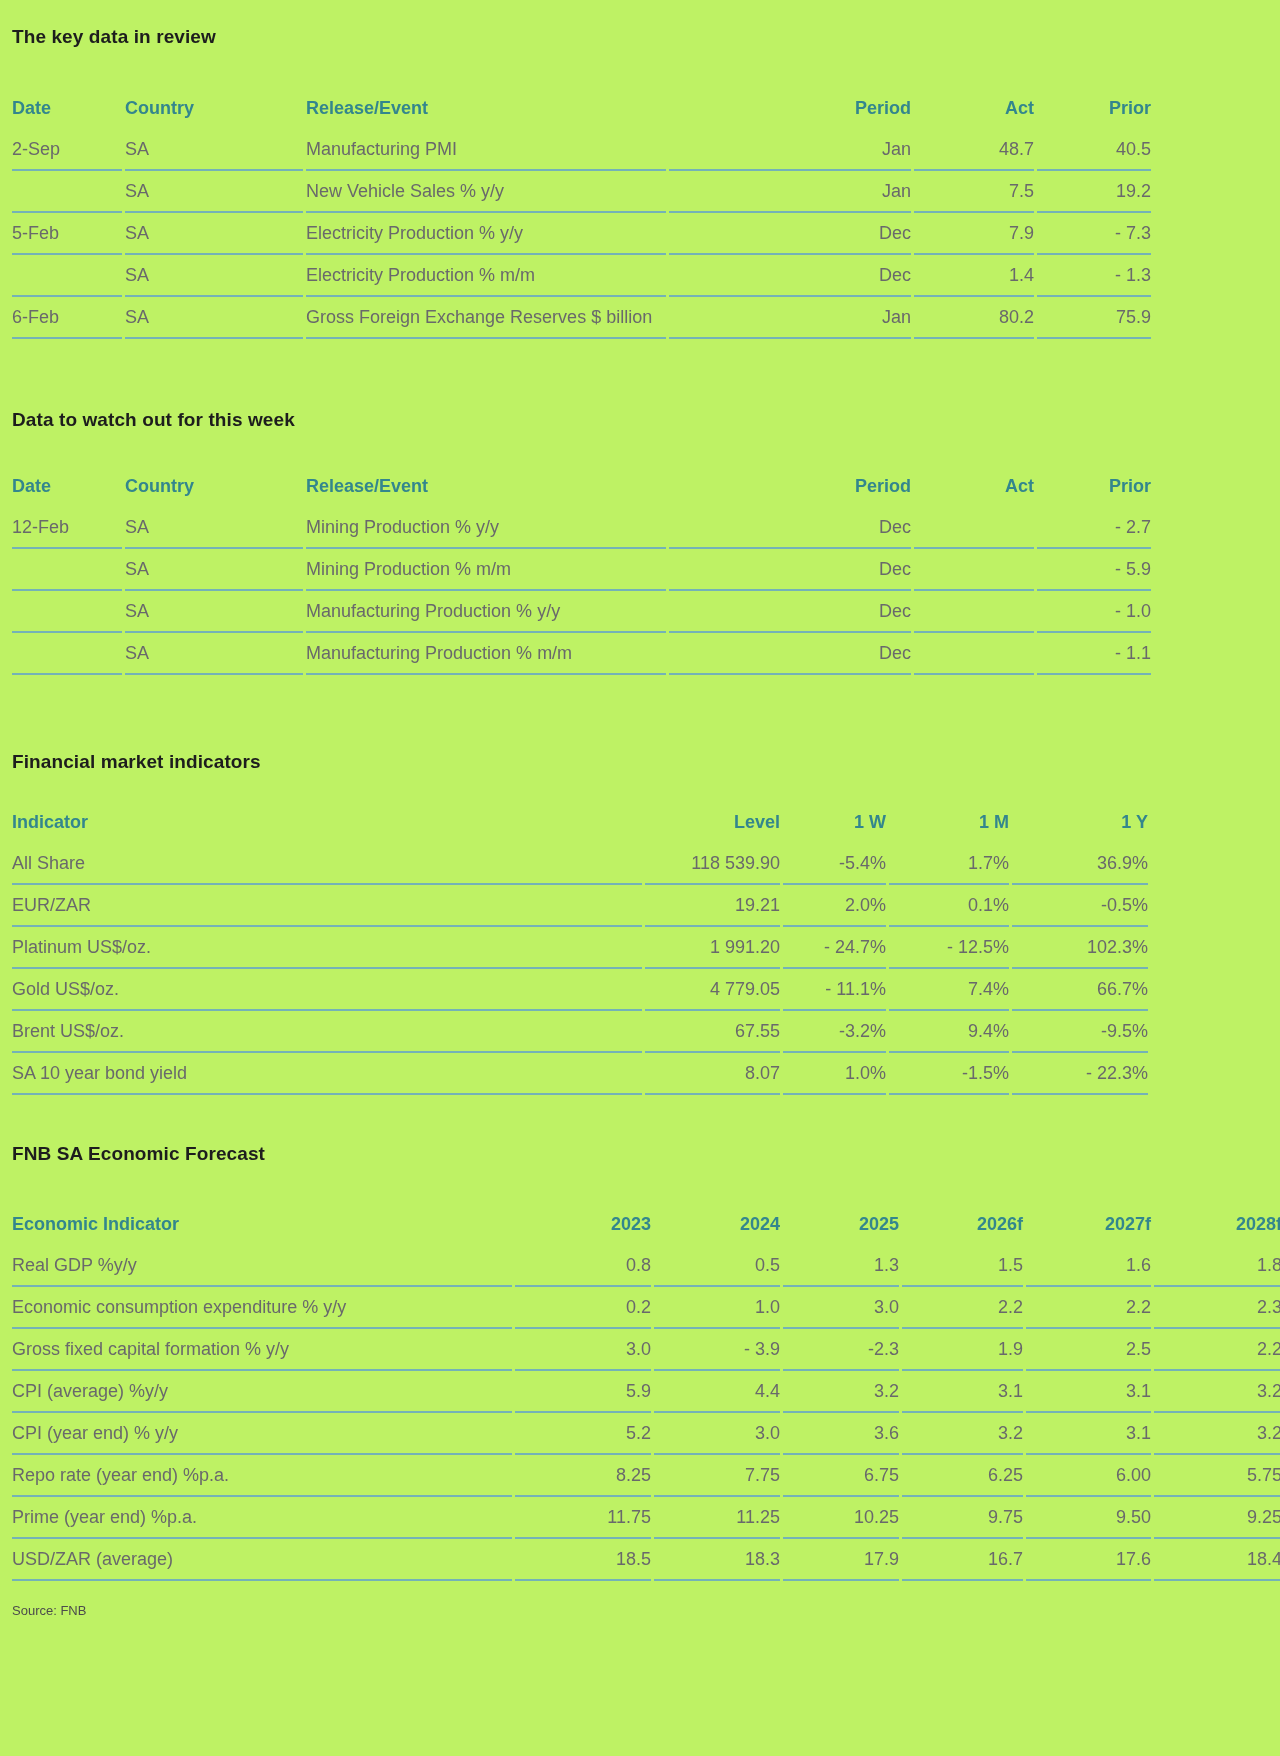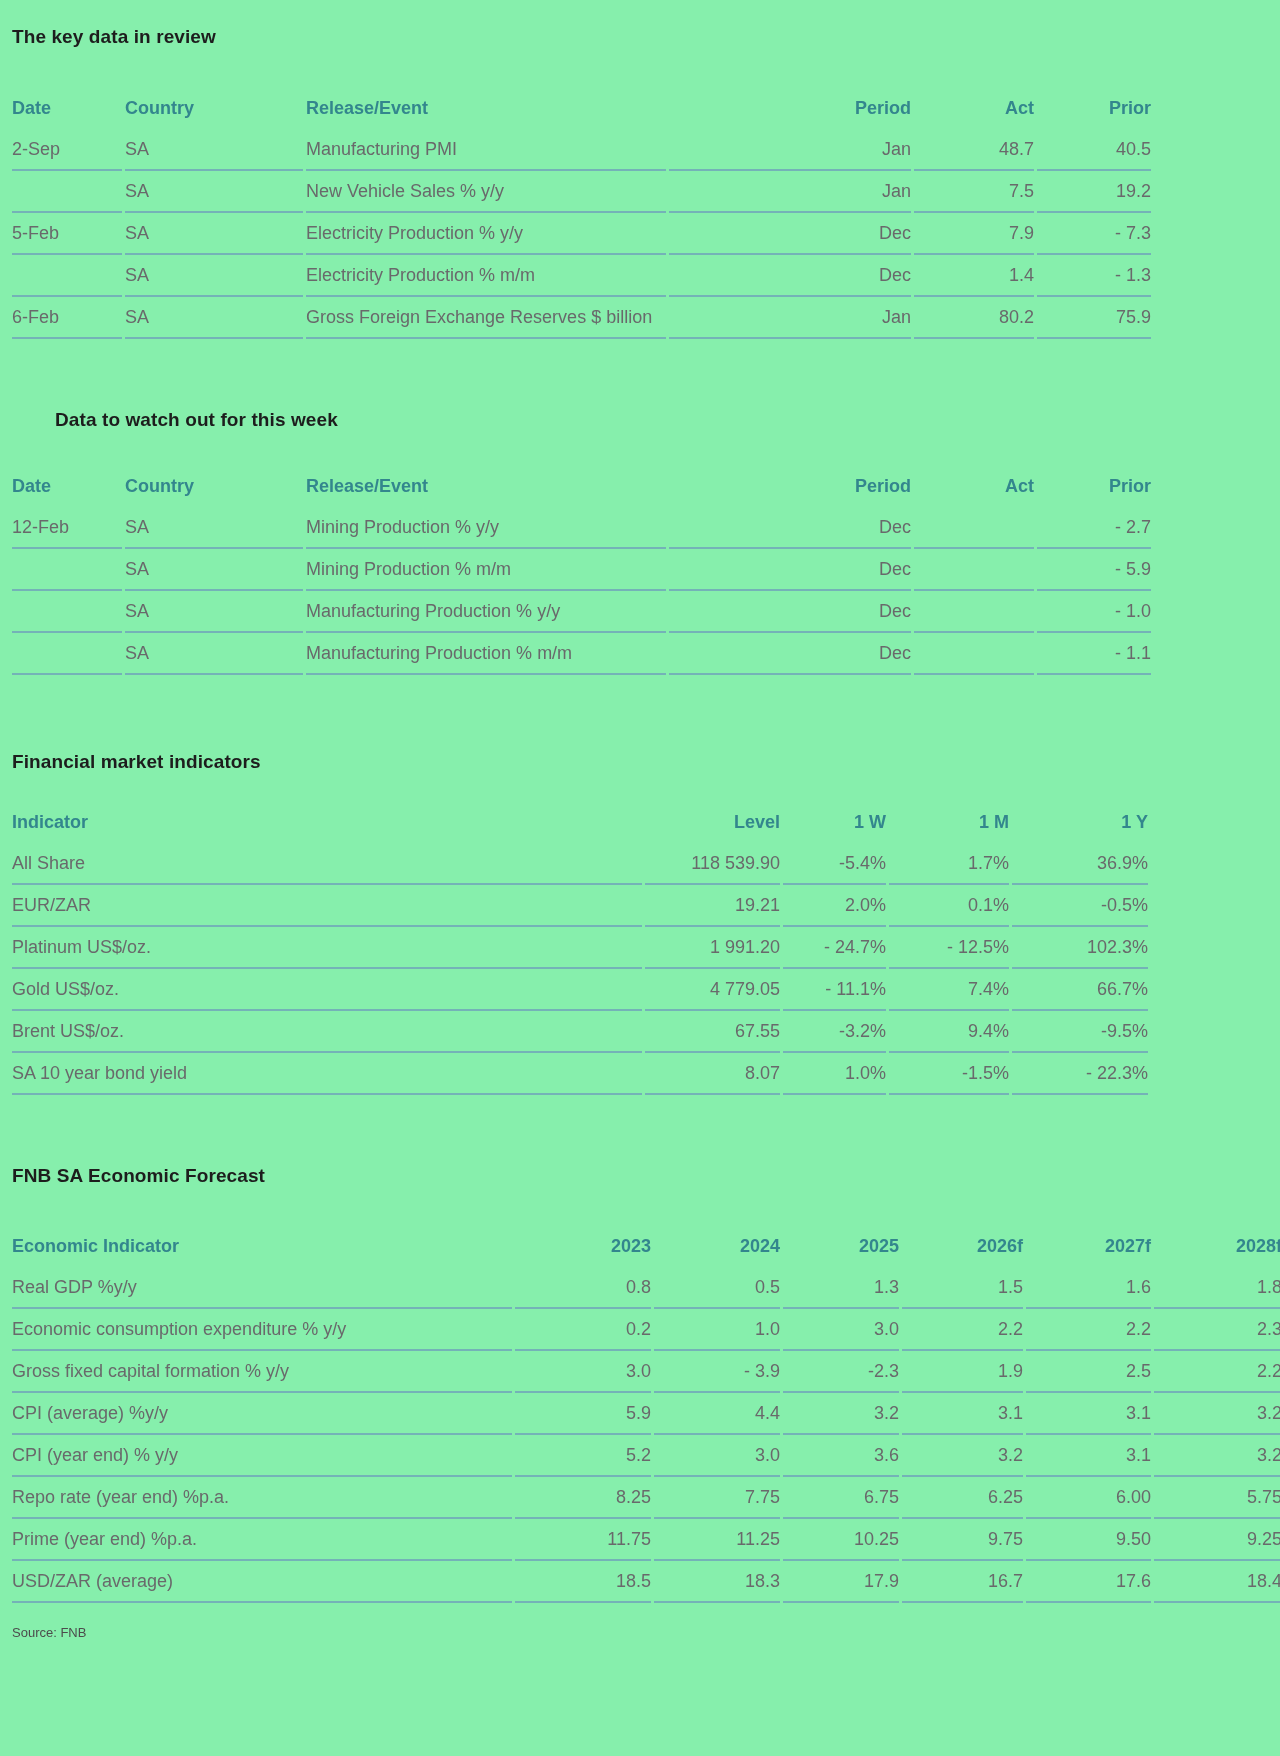--- a/index.html
+++ b/index.html
@@ -8,37 +8,37 @@
     --body-text:#69696b;
     --title-text:#1d1d1d;
     --source-text:#4c4c4c;
   }
   *{margin:0;padding:0;box-sizing:content-box;}
   html,body{background:#ffffff;}
   .page{
     position:relative;
     width:1280px;
     height:1756px;
-    background:#86efac;
+    background:#bef264;
     font-family:"Liberation Sans", sans-serif;
     color:var(--body-text);
     overflow:hidden;
   }
   .content{padding-left:12px;}
   h2.section-title{
     font-size:19px;
     line-height:22px;
     font-weight:bold;
     color:var(--title-text);
     letter-spacing:0.1px;
   }
   #title-1{padding-top:26px;}
-  #title-2{margin-top:70px;margin-left:43px;}
+  #title-2{margin-top:70px;}
   #title-3{margin-top:76px;}
-  #title-4{margin-top:70px;}
+  #title-4{margin-top:48px;}
   table.rpt{
     border-collapse:separate;
     border-spacing:3px 0;
     table-layout:fixed;
     margin-left:-3px;
   }
   #t1{margin-top:39px;width:1124px;}
   #t2{margin-top:34px;width:1124px;}
   #t3{margin-top:28px;width:1124px;}
   #t4{margin-top:38px;width:1252px;}

